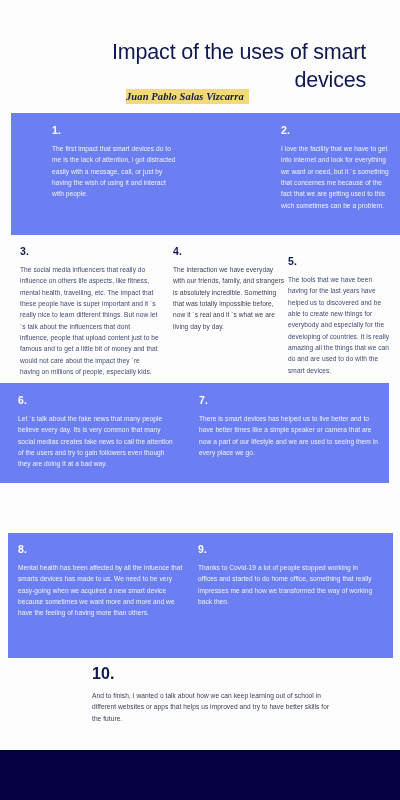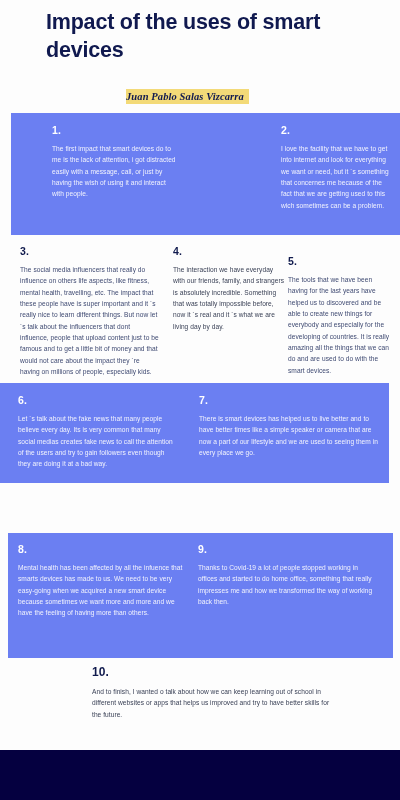--- a/index.html
+++ b/index.html
@@ -24,27 +24,28 @@
   
   .header {
     position: absolute;
     left: 0; top: 0;
     width: 400px;
     height: 113px;
   }
   .title {
     position: absolute;
     left: 46px;
-    top: 9px;
+    top: 39px;
     width: 320px;
     font-size: 21.5px;
-    font-weight: bold;
+    font-weight: normal;
     line-height: 1.28;
     color: #10194f;
     letter-spacing: -0.2px;
+    text-align: right;
   }
   .author-wrap {
     position: absolute;
     left: 126px;
     top: 86px;
   }
   .author {
     display: inline-block;
     background: #f3da78;
     color: #10194f;
@@ -94,21 +95,21 @@
   .item-2  { left: 281px; top: 124px; width: 110px; }
   .item-3  { left: 20px;  top: 245px; width: 140px; }
   .item-4  { left: 173px; top: 245px; width: 112px; }
   .item-5  { left: 288px; top: 255px; width: 105px; }
   .item-6  { left: 18px;  top: 394px; width: 155px; }
   .item-7  { left: 199px; top: 394px; width: 180px; }
   .item-8  { left: 18px;  top: 543px; width: 172px; }
   .item-9  { left: 198px; top: 543px; width: 180px; }
   .item-10 { left: 92px;  top: 665px; width: 240px; }
 
-  .item-10 .num  { font-size: 12px; }
+  .item-10 .num  { font-size: 16px; }
   .item-10 .body { font-size: 6.6px; }
 
   
   .footer-bar {
     position: absolute;
     left: 0;
     top: 750px;
     width: 400px;
     height: 50px;
     background: #050040;

